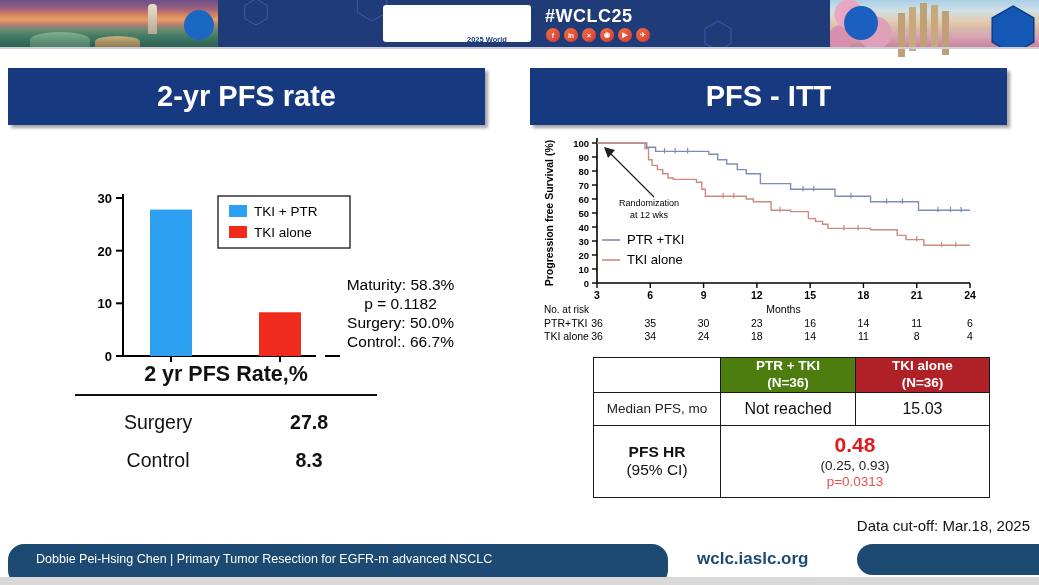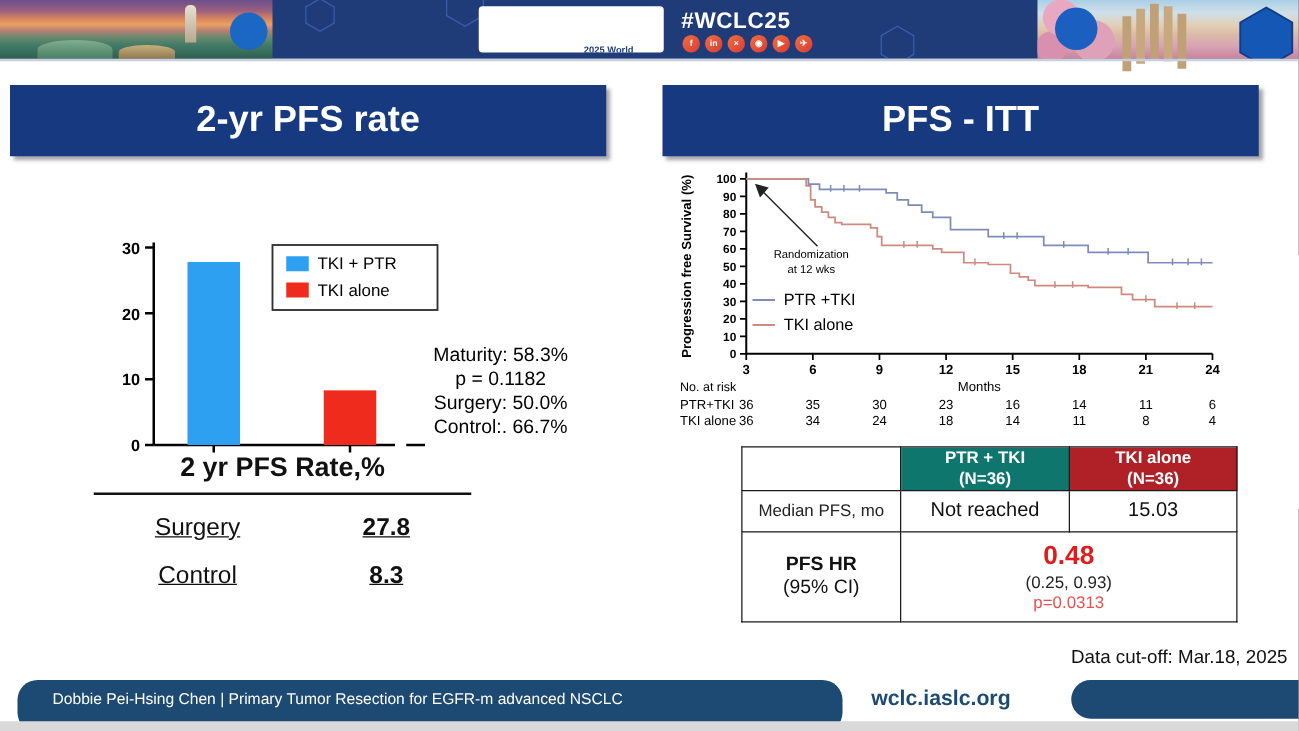--- a/index.html
+++ b/index.html
@@ -41,47 +41,47 @@
 
   .subtitle { position:absolute; left:8px; top:146px; width:477px; text-align:center; font-size:23px; color:#33688c; }
 
   
   #bar-svg { position:absolute; left:68px; top:186px; }
   .stats { position:absolute; left:338px; top:275px; width:125px; text-align:center; font-size:15.5px; line-height:19px; color:#000; }
 
   .summary { position:absolute; left:75px; top:362px; width:302px; }
   .summary-title { text-align:center; font-size:21.5px; font-weight:bold; color:#111; }
   .summary-rule { border:none; border-top:2.5px solid #111; margin-top:7px; }
-  .summary-row { display:flex; margin-top:15px; font-size:19.5px; color:#111;text-decoration:underline; }
+  .summary-row { display:flex; margin-top:15px; font-size:19.5px; color:#111; }
   .summary-row .lbl { width:55%; text-align:center; }
   .summary-row .val { width:45%; text-align:center; font-weight:bold; }
 
   
   #km-svg { position:absolute; left:542px; top:130px; }
 
   .results { position:absolute; left:593px; top:357px; border-collapse:collapse; table-layout:fixed; }
   .results td, .results th { border:1.5px solid #1a1a1a; text-align:center; vertical-align:middle; padding:0; }
   .col-a { width:127px; } .col-b { width:135px; } .col-c { width:134px; }
   .rt-head { height:34px; color:#fff; font-size:13.5px; font-weight:bold; line-height:1.25; }
-  .rt-blue { background:#0f766e; }
+  .rt-blue { background:#4d7c0f; }
   .rt-red  { background:#b02127; }
   .rt-mid { height:33px; }
   .rt-label { font-size:13.5px; color:#222; }
   .rt-val { font-size:16px; color:#111;margin-top:20px; }
   .rt-hr-row { height:72px; }
   .rt-hr-label { font-size:15.5px; color:#111; }
   .rt-hr-label .b { font-weight:bold; }
   .hr-val { font-size:21px; font-weight:bold; color:#e01b1b; }
   .hr-ci { font-size:13.5px; color:#222; margin-top:1px;text-align:center; }
   .hr-p { font-size:13.5px; color:#e85050; margin-top:1px; }
 
   .cutoff { position:absolute; left:830px; top:517px; width:200px; text-align:right; font-size:15px; color:#111; }
 
   
-  .pill-left { position:absolute; left:14px; top:544px; width:660px; height:42px; background:#1c4a73; border-radius:16px; color:#fff; font-size:12.5px; line-height:31px; padding-left:28px; }
+  .pill-left { position:absolute; left:8px; top:544px; width:660px; height:42px; background:#1c4a73; border-radius:16px; color:#fff; font-size:12.5px; line-height:31px; padding-left:28px; }
   .site { position:absolute; left:697px; top:549px; font-size:17px; font-weight:bold; color:#1c4a73; }
   .pill-right { position:absolute; left:857px; top:544px; width:200px; height:31px; background:#1c4a73; border-radius:16px; }
   .bottom-strip { position:absolute; left:0; top:577px; width:1039px; height:8px; background:#d9d9d9; }
 </style>
 </head>
 <body>
 
 <div class="slide">
 
   <header class="topbar">

